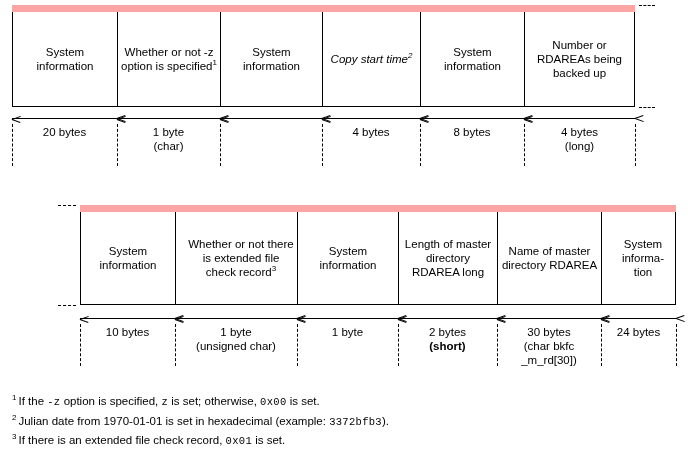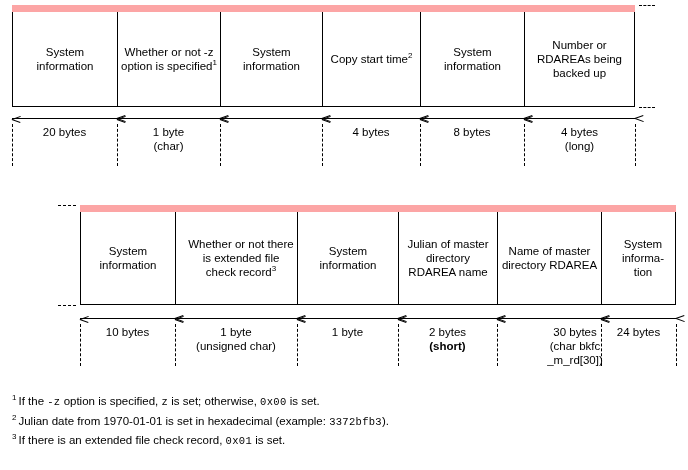--- a/index.html
+++ b/index.html
@@ -124,21 +124,21 @@
   <div class="struct" id="t1" style="left: 12px; top: 5px; width: 623px; height: 102px;">
       <div class="cell" style="width: 105px; flex: 0 0 105px;">
         <span>System information</span>
       </div>
       <div class="cell" style="width: 103px; flex: 0 0 103px;">
         <span>Whether or not -z option is specified<sup>1</sup></span>
       </div>
       <div class="cell" style="width: 102px; flex: 0 0 102px;">
         <span>System information</span>
       </div>
-      <div class="cell" style="width: 98px; flex: 0 0 98px;">
+      <div class="cell" style="width: 98px; flex: 0 0 98px; font-style: italic;">
         <span>Copy start time<sup>2</sup></span>
       </div>
       <div class="cell" style="width: 104px; flex: 0 0 104px;">
         <span>System information</span>
       </div>
       <div class="cell" style="width: 111px; flex: 0 0 111px;">
         <span>Number or RDAREAs being backed up</span>
       </div>
     </div>
   <div class="dimband" id="t1dim" style="left: 0px; top: 0px; width: 688px; height: 160px;">
@@ -221,21 +221,21 @@
       <div class="cell" style="width: 95px; flex: 0 0 95px;">
         <span>System information</span>
       </div>
       <div class="cell" style="width: 122px; flex: 0 0 122px; padding-left: 12px;">
         <span>Whether or not there is extended file check record<sup>3</sup></span>
       </div>
       <div class="cell" style="width: 101px; flex: 0 0 101px;">
         <span>System information</span>
       </div>
       <div class="cell" style="width: 99px; flex: 0 0 99px;">
-        <span>Julian of master directory RDAREA name</span>
+        <span>Length of master directory RDAREA long</span>
       </div>
       <div class="cell" style="width: 104px; flex: 0 0 104px;">
         <span>Name of master directory RDAREA</span>
       </div>
       <div class="cell" style="width: 75px; flex: 0 0 75px; padding-left: 12px;">
         <span>System informa- tion</span>
       </div>
     </div>
   <div class="dimband" id="t2dim" style="left: 0px; top: 0px; width: 688px; height: 160px;">
       <div class="dimline" style="left: 80px; top: 318px; width: 596px;"></div>
@@ -301,21 +301,21 @@
         <div>1 byte</div>
         <div style="white-space: nowrap;">(unsigned char)</div>
       </div>
       <div class="dimlabel" style="left: 297px; top: 325px; width: 101px;">
         <div>1 byte</div>
       </div>
       <div class="dimlabel" style="left: 398px; top: 325px; width: 99px;">
         <div>2 bytes</div>
         <div style="white-space: normal; font-weight: bold;">(short)</div>
       </div>
-      <div class="dimlabel" style="left: 497px; top: 325px; width: 104px; padding-left: 26px;">
+      <div class="dimlabel" style="left: 497px; top: 325px; width: 104px;">
         <div>30 bytes</div>
         <div style="white-space: normal;">(char bkfc _m_rd[30])</div>
       </div>
       <div class="dimlabel" style="left: 601px; top: 325px; width: 75px;">
         <div>24 bytes</div>
       </div>
     </div>
 
   <div class="notes" id="notes">
       <div class="note"><span class="marker">1</span><span>If the </span><span class="mono">-z</span><span> option is specified, </span><span class="mono">z</span><span> is set; otherwise, </span><span class="mono">0x00</span><span> is set.</span></div>

